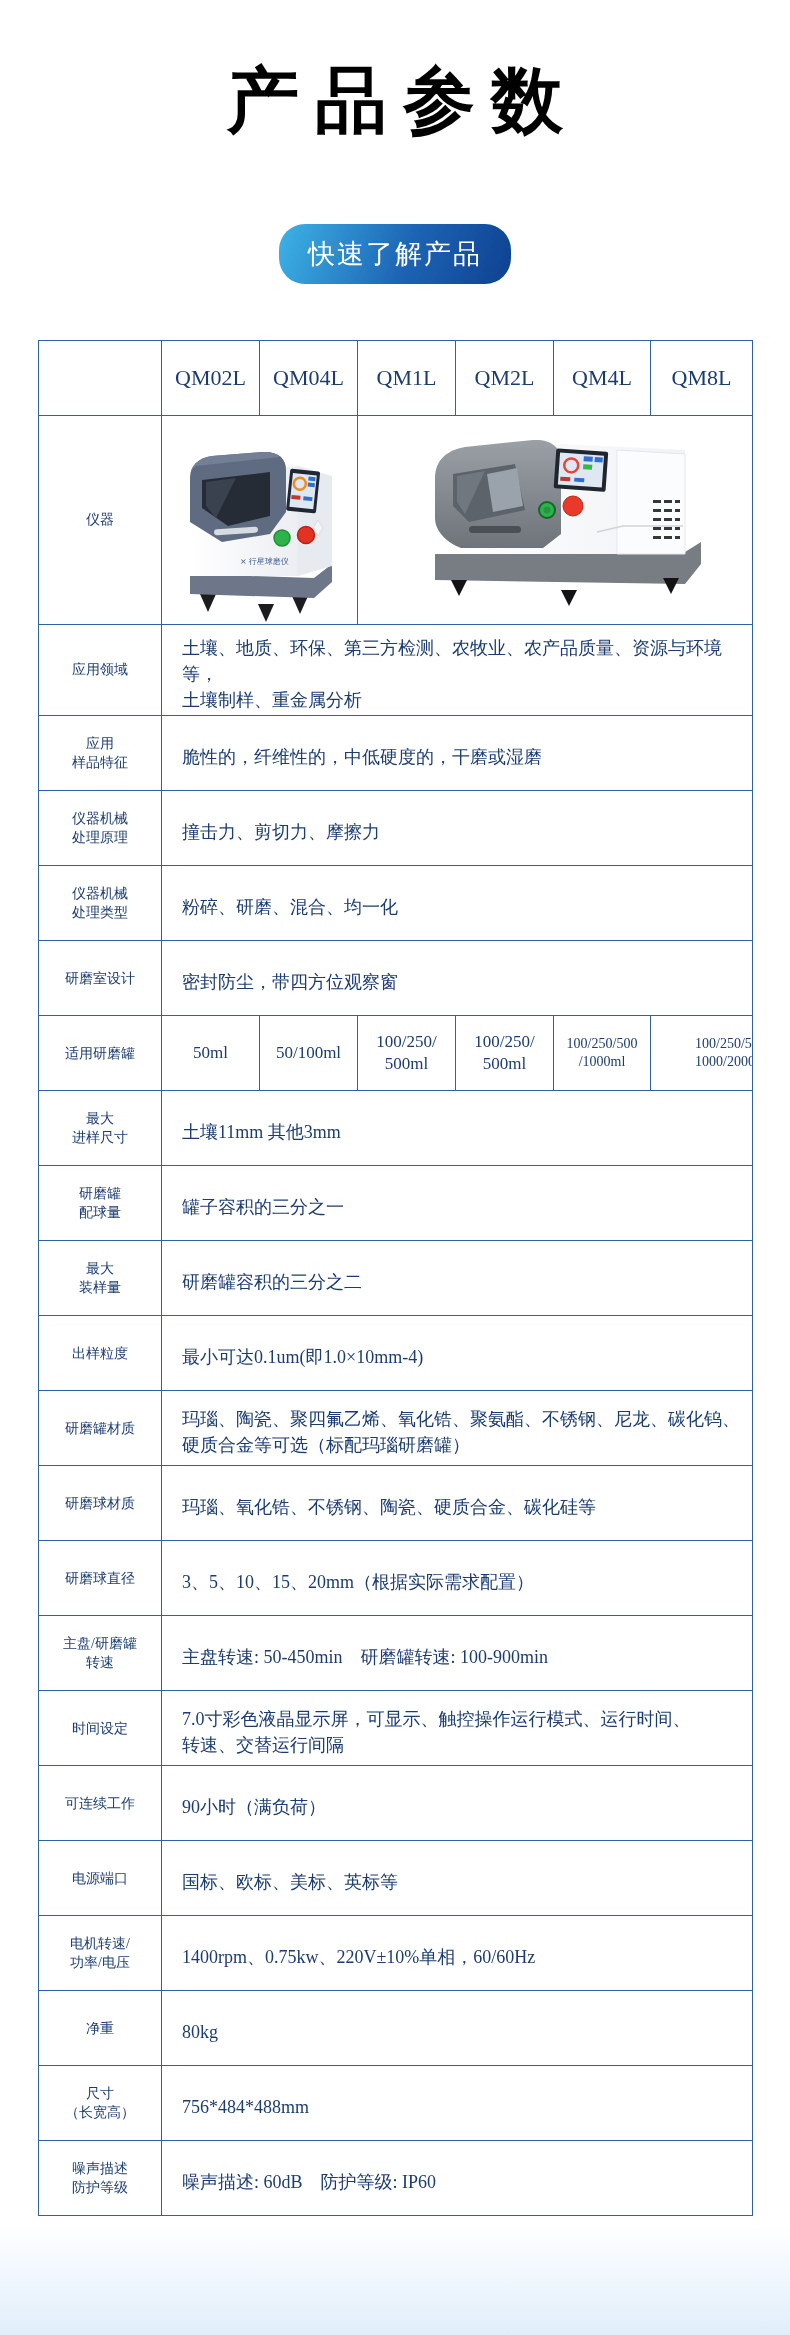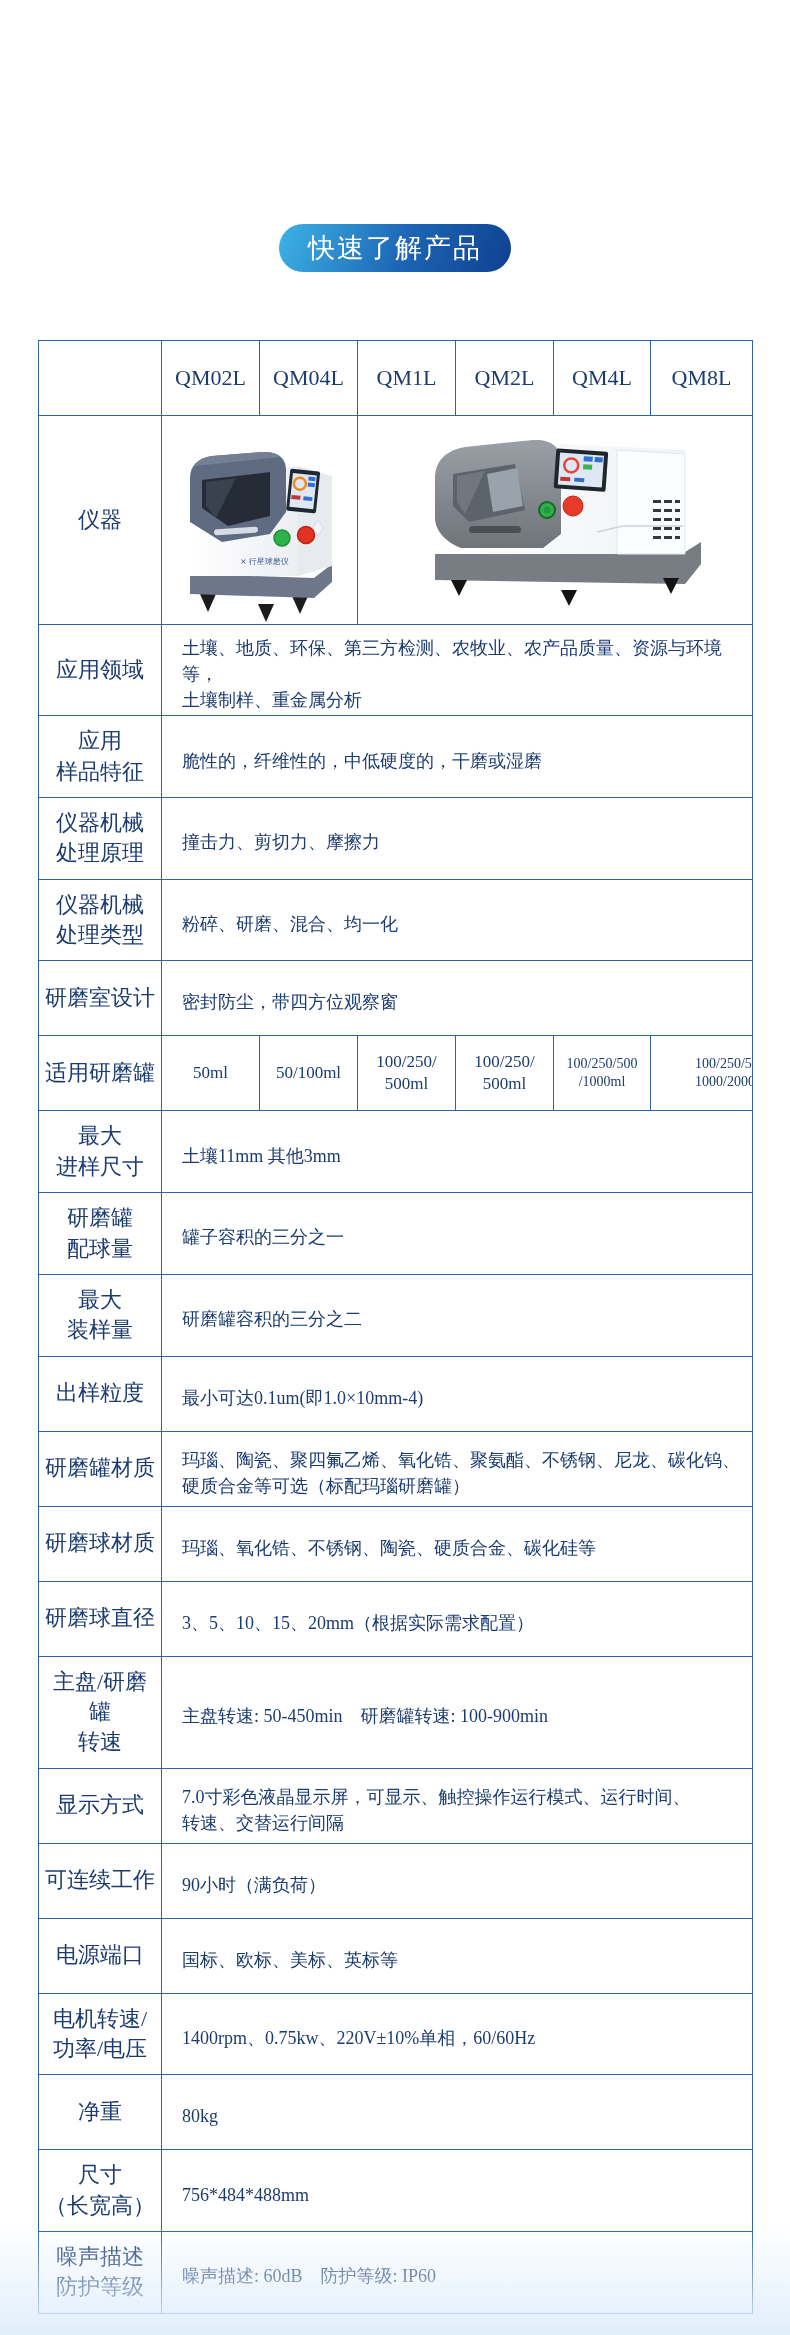--- a/index.html
+++ b/index.html
@@ -10,44 +10,45 @@
   .page{position:relative;width:790px;height:2335px;overflow:hidden;background:#ffffff;}
   .bottom-fade{position:absolute;left:0;right:0;bottom:0;height:110px;
     background:linear-gradient(180deg,rgba(227,240,250,0) 0%,#e0eefa 100%);}
   .title{
     position:absolute;top:62px;left:0;width:790px;margin:0;
     text-align:center;font-size:72px;font-weight:bold;color:#000;
     letter-spacing:16px;text-indent:16px;line-height:1.1;
   }
   .pill{
     position:absolute;top:224px;left:50%;transform:translateX(-50%);
-    width:232px;height:48px;border-radius:26px;
+    width:232px;height:60px;border-radius:26px;
     background:linear-gradient(110deg,#3db3e6 0%,#1d64b4 55%,#0e4190 100%);
     color:#fff;display:flex;align-items:center;justify-content:center;
     font-size:27px;letter-spacing:2px;
   }
   table.spec{
     position:absolute;left:38px;top:340px;width:714px;
     border-collapse:collapse;table-layout:fixed;color:#1c3c70;
   }
   table.spec td{border:1px solid #2e62a6;height:54px;overflow:hidden;}
-  .lbl{text-align:center;font-size:22px;padding:10px 4px;white-space:pre-line;line-height:1.38;}
+  .lbl{text-align:center;font-size:14px;padding:10px 4px;white-space:pre-line;line-height:1.38;}
   .val{font-size:18px;padding:10px 12px 2px 20px;white-space:pre-line;line-height:1.45;}
   .model{text-align:center;font-size:22px;height:58px;padding:2px;}
   .jar{text-align:center;font-size:17px;white-space:pre-line;line-height:1.3;padding:8px 2px;}
   .jar-sm{font-size:14px;}
   .jar-xs{font-size:14px;padding-left:44px;}
   .imgcell{padding:0;height:216px;text-align:center;vertical-align:middle;}
   svg{display:block;margin:0 auto;}
 </style>
 </head>
 <body>
 
 <div class="page">
 
+  <h1 class="title">产品参数</h1>
 
   <div class="pill">
     <span>快速了解产品</span>
   </div>
 
   <table class="spec">
     <colgroup>
       <col style="width:123px">
         <col style="width:98px">
         <col style="width:98px">
@@ -232,21 +233,21 @@
     <tr>
       <td class="lbl">研磨球直径</td>
       <td class="val" colspan="6">3、5、10、15、20mm（根据实际需求配置）</td>
     </tr>
     <tr>
       <td class="lbl">主盘/研磨罐
 转速</td>
       <td class="val" colspan="6">主盘转速: 50-450min　研磨罐转速: 100-900min</td>
     </tr>
     <tr>
-      <td class="lbl">显示方式</td>
+      <td class="lbl">时间设定</td>
       <td class="val" colspan="6">7.0寸彩色液晶显示屏，可显示、触控操作运行模式、运行时间、
 转速、交替运行间隔</td>
     </tr>
     <tr>
       <td class="lbl">可连续工作</td>
       <td class="val" colspan="6">90小时（满负荷）</td>
     </tr>
     <tr>
       <td class="lbl">电源端口</td>
       <td class="val" colspan="6">国标、欧标、美标、英标等</td>

